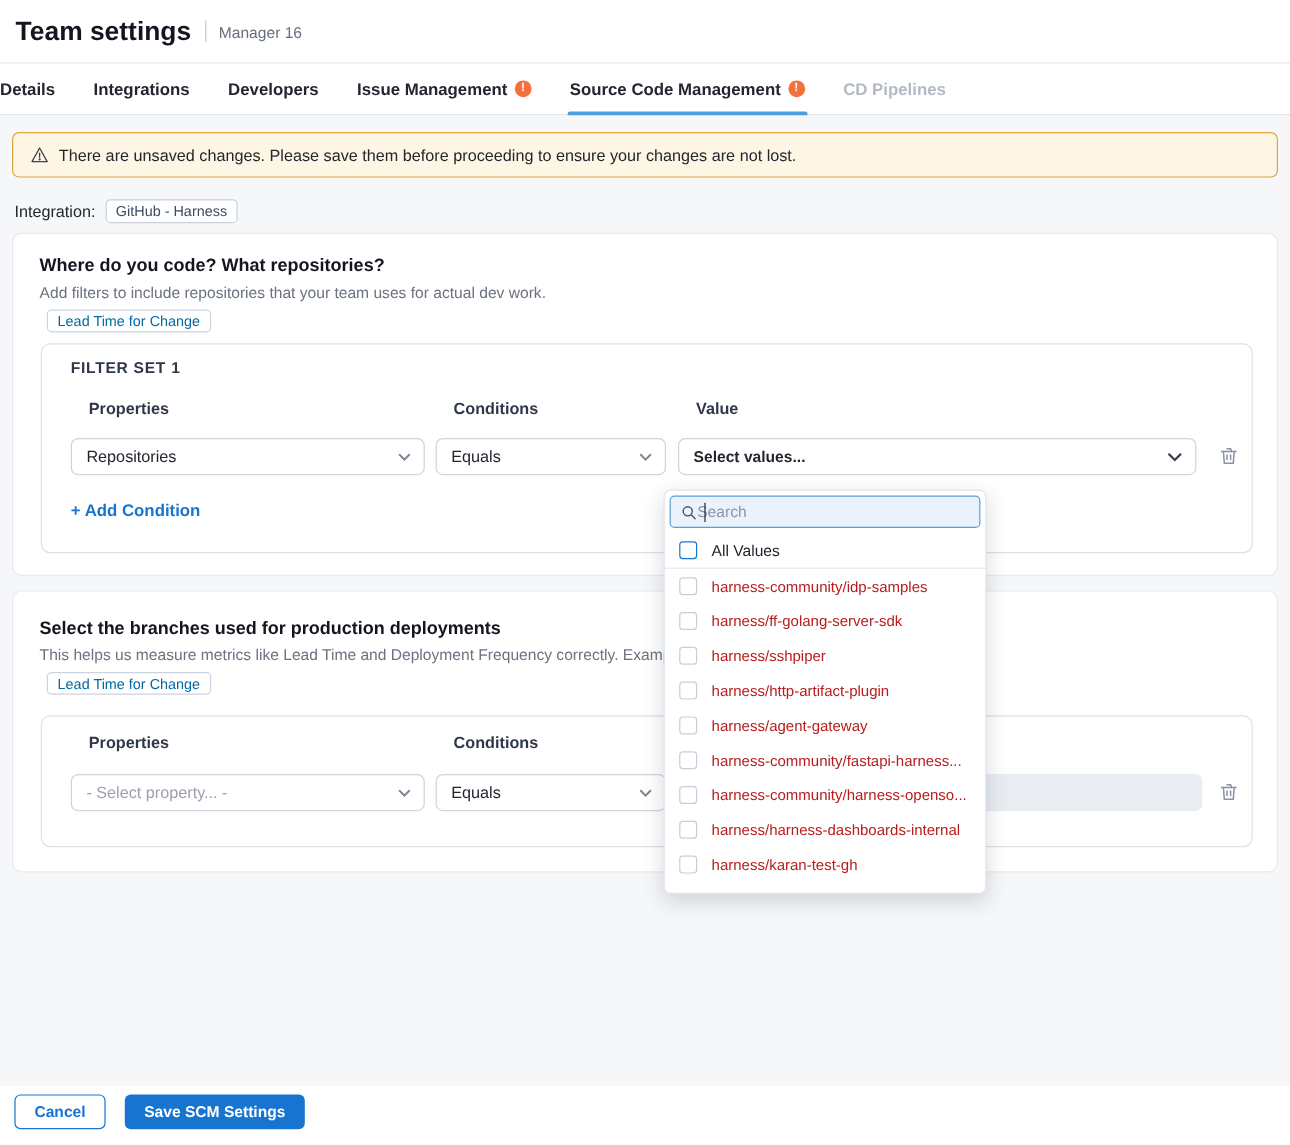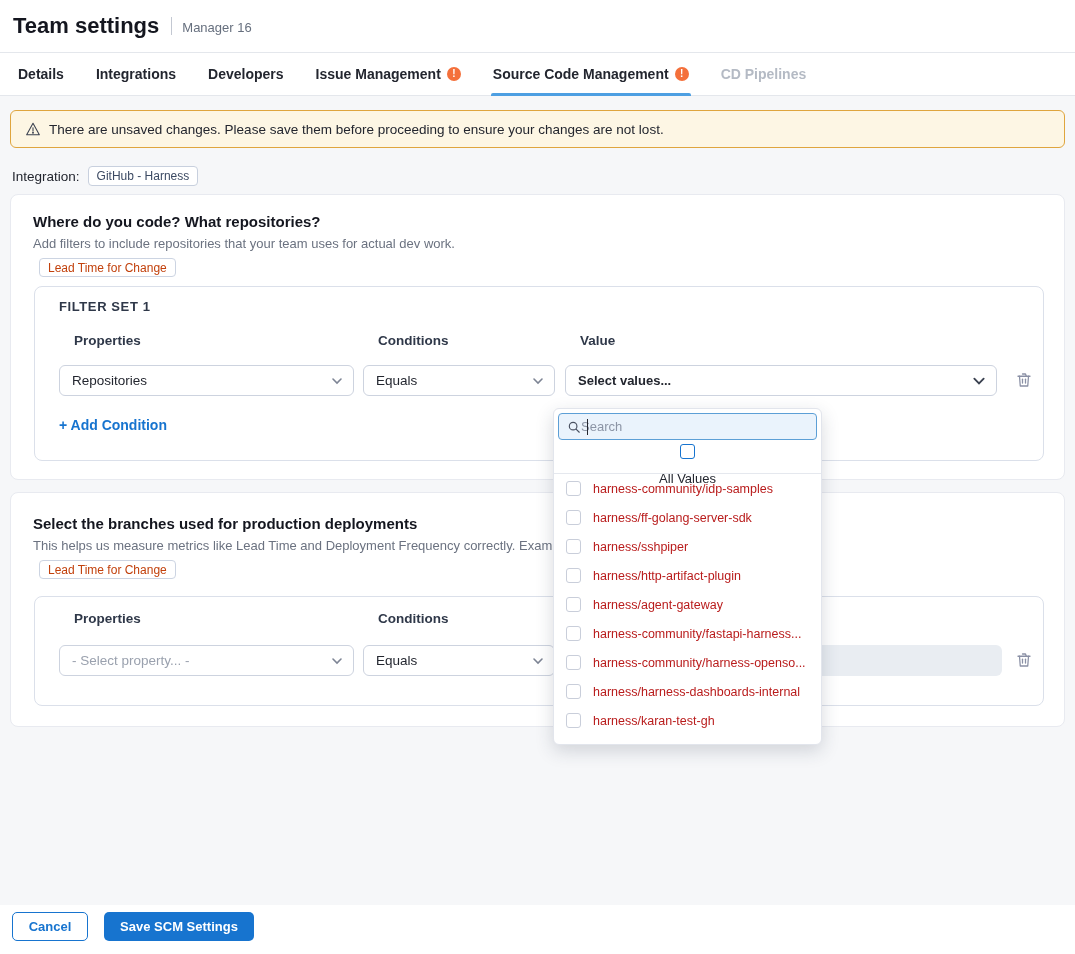--- a/index.html
+++ b/index.html
@@ -7,41 +7,41 @@
   body { font-family:"Liberation Sans", sans-serif; color:#1c2333; }
   #app { position:relative; width:1075px; height:954px; background:#f6f7f9; overflow:hidden; }
 
   
   .page-header { position:absolute; top:0; left:0; width:1075px; height:53px; background:#fff; border-bottom:1px solid #e4e7ec; display:flex; align-items:center; padding-left:13px; }
   .page-title { font-size:22px; font-weight:bold; color:#14161f; }
   .title-divider { width:1px; height:18px; background:#c3c8d2; margin:0 10px 0 12px; }
   .page-subtitle { font-size:13px; color:#666f7e; padding-top:3px; }
 
   
-  .tab-bar { position:absolute; top:53px; left:0; width:1075px; height:43px; background:#fff; border-bottom:1px solid #e4e7ec; display:flex; align-items:center; padding-left:18px; gap:32px; }
+  .tab-bar { position:absolute; top:53px; left:0; width:1075px; height:43px; background:#fff; border-bottom:1px solid #e4e7ec; display:flex; align-items:center; gap:32px; }
   .tab { position:relative; height:43px; display:flex; align-items:center; gap:6px; font-size:14px; font-weight:bold; color:#23262f; cursor:pointer; }
   .tab.active::after { content:""; position:absolute; left:-2px; right:-2px; bottom:0; height:3px; background:#4d9fe2; border-radius:2px 2px 0 0; }
   .tab.disabled { color:#b4bac4; }
   .tab-badge { width:14px; height:14px; border-radius:50%; background:#f4703b; color:#fff; font-size:10px; font-weight:bold; display:flex; align-items:center; justify-content:center; line-height:1; }
 
   
   .warn-banner { position:absolute; top:110px; left:10px; width:1055px; height:38px; background:#fdf6e4; border:1px solid #dfa53e; border-radius:6px; display:flex; align-items:center; padding-left:14px; gap:8px; font-size:13.5px; color:#23262f; }
   .warn-icon { width:16px; height:16px; color:#3a4150; }
 
   
   .integration-row { position:absolute; top:166px; left:12px; display:flex; align-items:center; gap:8px; font-size:13.5px; color:#23262f; }
   .chip { display:inline-flex; align-items:center; height:20px; padding:0 8px; border:1px solid #c8d0de; border-radius:4px; background:#fff; font-size:12px; color:#3c4a63; }
 
   
   .card { position:absolute; left:10px; width:1055px; background:#fff; border:1px solid #e8eaf0; border-radius:8px; }
   #card1 { top:194px; height:286px; }
   #card2 { top:492px; height:235px; }
   .card-title { position:absolute; left:22px; font-size:15px; font-weight:bold; color:#14161f; }
   .card-subtitle { position:absolute; left:22px; font-size:13px; color:#6b7280; white-space:nowrap; }
-  .metric-chip { position:absolute; left:28px; display:inline-flex; align-items:center; height:19px; padding:0 8px; border:1px solid #ccd4e2; border-radius:4px; background:#fff; font-size:12px; color:#c2410c; }
+  .metric-chip { position:absolute; left:28px; display:inline-flex; align-items:center; height:19px; padding:0 8px; border:1px solid #ccd4e2; border-radius:4px; background:#fff; font-size:12px; color:#0369a1; }
 
   .filter-card { position:absolute; left:23px; width:1010px; border:1px solid #dbe0ea; border-radius:8px; background:#fff; }
   #filter-card1 { top:91px; height:175px; }
   #filter-card2 { top:103px; height:110px; }
   .filter-set-title { position:absolute; left:24px; top:12px; font-size:13px; font-weight:bold; letter-spacing:0.6px; color:#2f3849; }
   .col-header { position:absolute; font-size:13.5px; font-weight:bold; color:#2f3849;padding-left:15px; }
 
   .select-box { position:absolute; height:31px; border:1px solid #cdd3df; border-radius:6px; background:#fff; display:flex; align-items:center; justify-content:space-between; padding:0 10px 0 12px; font-size:13.5px; color:#23262f; cursor:pointer; }
   .select-box .placeholder { color:#9aa1ae; }
   .chev { width:12px; height:12px; color:#7d8494; flex:0 0 auto; }
@@ -53,21 +53,21 @@
 
   .add-condition { position:absolute; left:24px; font-size:14px; font-weight:bold; color:#1774cf; cursor:pointer; background:none; border:none; font-family:inherit; }
 
   
   .dropdown-panel { position:absolute; top:408px; left:553px; width:269px; height:337px; background:#fff; border:1px solid #e2e5ec; border-radius:6px; box-shadow:0 6px 18px rgba(40,50,70,0.18); overflow:hidden; z-index:50; }
   .search-wrap { position:relative; margin:4px; height:27px; background:#eaf3fc; border:1.5px solid #5c9fd6; border-radius:4px; display:flex; align-items:center; padding:0 8px; gap:0; }
   .search-wrap svg { width:14px; height:14px; color:#4a5262; flex:0 0 auto; }
   .search-input { flex:1; border:none; outline:none; background:transparent; font-size:13px; color:#23262f; font-family:inherit; }
   .search-input::placeholder { color:#8c95a6; }
   .caret { position:absolute; left:28px; top:5px; width:1px; height:16px; background:#23262f; }
-  .all-values-row { display:flex; align-items:center; gap:12px; height:30px; padding:0 12px; border-bottom:1px solid #e5e8ee; cursor:pointer;flex-direction:column; }
+  .all-values-row { display:flex; align-items:center; gap:12px; height:30px; padding:0 12px; border-bottom:1px solid #e5e8ee; cursor:pointer; }
   .all-values-row .label { font-size:13px; color:#23262f; }
   .checkbox { width:15px; height:15px; border:1.5px solid #c9ceda; border-radius:3px; background:#fff; flex:0 0 auto; }
   .checkbox.blue { border-color:#1774cf; }
   .option-row { display:flex; align-items:center; gap:12px; height:29px; padding:0 12px; cursor:pointer; }
   .option-row .label { font-size:12.5px; color:#b91c1c; white-space:nowrap; }
 
   
   .footer-bar { position:absolute; left:0; top:905px; width:1075px; height:49px; background:#fff; }
   .btn { position:absolute; top:7px; height:29px; border-radius:5px; font-size:13px; font-weight:bold; font-family:inherit; cursor:pointer; }
   .btn-cancel { left:12px; width:76px; background:#fff; border:1.5px solid #1774cf; color:#1774cf; }

